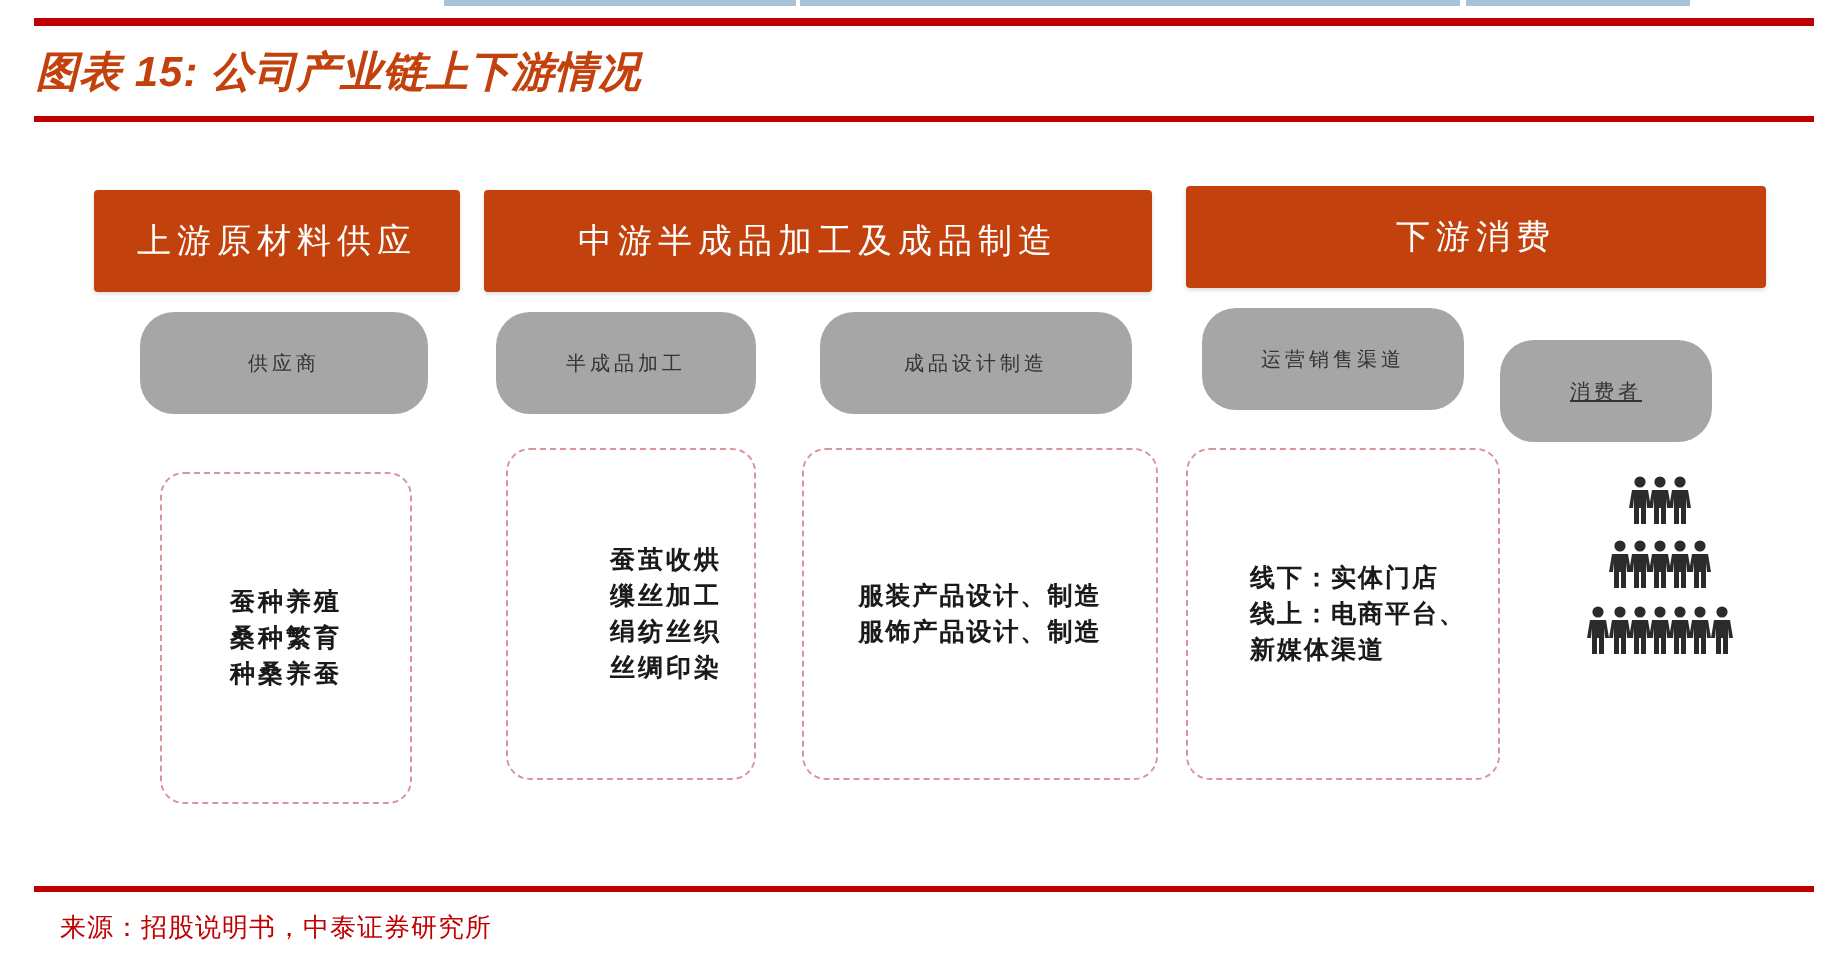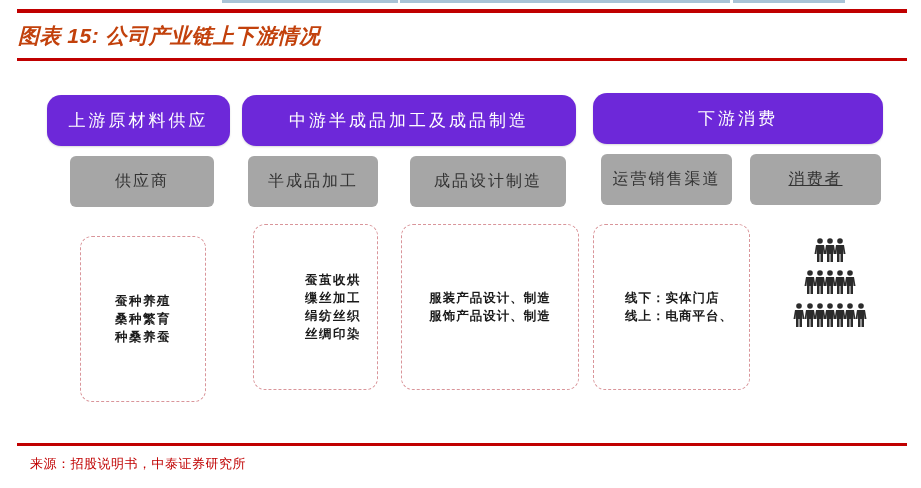--- a/index.html
+++ b/index.html
@@ -10,29 +10,29 @@
   .rule { position: absolute; left: 17px; width: 890px; background: #c00000; }
 
   .title {
     position: absolute; left: 18px; top: 22px;
     color: #c2410c; font-size: 21px; font-weight: bold; font-style: italic;
     font-family: "Liberation Sans", "DejaVu Sans", sans-serif;
     letter-spacing: 0.5px;
   }
 
   .red-box {
-    position: absolute; background: #6d28d9; color: #ffffff;
-    border-radius: 14px; display: flex; align-items: center; justify-content: center;
+    position: absolute; background: #c2410c; color: #ffffff;
+    border-radius: 2px; display: flex; align-items: center; justify-content: center;
     font-size: 17px; letter-spacing: 3px;
     box-shadow: 0 1px 2px rgba(0,0,0,0.15);
   }
   .grey-box {
     position: absolute; background: #a6a6a6; color: #333333;
-    border-radius: 6px; display: flex; align-items: center; justify-content: center;
-    font-size: 16px; letter-spacing: 2px;
+    border-radius: 17px; display: flex; align-items: center; justify-content: center;
+    font-size: 10px; letter-spacing: 2px;
   }
   .dash-box {
     position: absolute; border: 1.5px dashed #d9959a; border-radius: 12px;
     display: flex; align-items: center; justify-content: center;
     font-size: 12.5px; color: #1a1a1a; font-weight: bold; line-height: 18px;
   }
   .dash-box .lines { display: flex; flex-direction: column; letter-spacing: 1.5px; }
   .dash-box.left-align { justify-content: flex-start; padding-left: 15px; }
 
   .people { position: absolute; left: 780px; top: 234px; width: 100px; height: 110px; }
@@ -54,21 +54,21 @@
 <div class="rule" style="top:58px;height:3px;"></div>
 
 <div class="red-box" style="left:47px;top:95px;width:183px;height:51px;">上游原材料供应</div>
 <div class="red-box" style="left:242px;top:95px;width:334px;height:51px;">中游半成品加工及成品制造</div>
 <div class="red-box" style="left:593px;top:93px;width:290px;height:51px;">下游消费</div>
 
 <div class="grey-box" style="left:70px;top:156px;width:144px;height:51px;">供应商</div>
 <div class="grey-box" style="left:248px;top:156px;width:130px;height:51px;">半成品加工</div>
 <div class="grey-box" style="left:410px;top:156px;width:156px;height:51px;">成品设计制造</div>
 <div class="grey-box" style="left:601px;top:154px;width:131px;height:51px;">运营销售渠道</div>
-<div class="grey-box" style="left:750px;top:154px;width:131px;height:51px;text-decoration:underline;">消费者</div>
+<div class="grey-box" style="left:750px;top:170px;width:106px;height:51px;text-decoration:underline;">消费者</div>
 
 <div class="dash-box" style="left:80px;top:236px;width:126px;height:166px;">
   <div class="lines">
     <span>蚕种养殖</span>
     <span>桑种繁育</span>
     <span>种桑养蚕</span>
   </div>
 </div>
 
 <div class="dash-box" style="left:253px;top:224px;width:125px;height:166px;padding-left:35px;">
@@ -84,20 +84,21 @@
   <div class="lines" style="letter-spacing:1px;">
     <span>服装产品设计、制造</span>
     <span>服饰产品设计、制造</span>
   </div>
 </div>
 
 <div class="dash-box left-align" style="left:593px;top:224px;width:157px;height:166px;">
   <div class="lines" style="letter-spacing:1px;margin-left:16px;">
     <span>线下：实体门店</span>
     <span>线上：电商平台、</span>
+    <span>新媒体渠道</span>
   </div>
 </div>
 
 <svg class="people" viewBox="0 0 100 110">
   <defs>
     <g id="person">
       <circle cx="5" cy="3" r="2.8" fill="#2b2b2b"></circle>
       <path d="M1 7 h8 l1.5 9 h-2 l-0.5 -5 v13 h-2.5 v-8 h-1 v8 h-2.5 v-13 l-0.5 5 h-2 z" fill="#2b2b2b"></path>
     </g>
   </defs>

